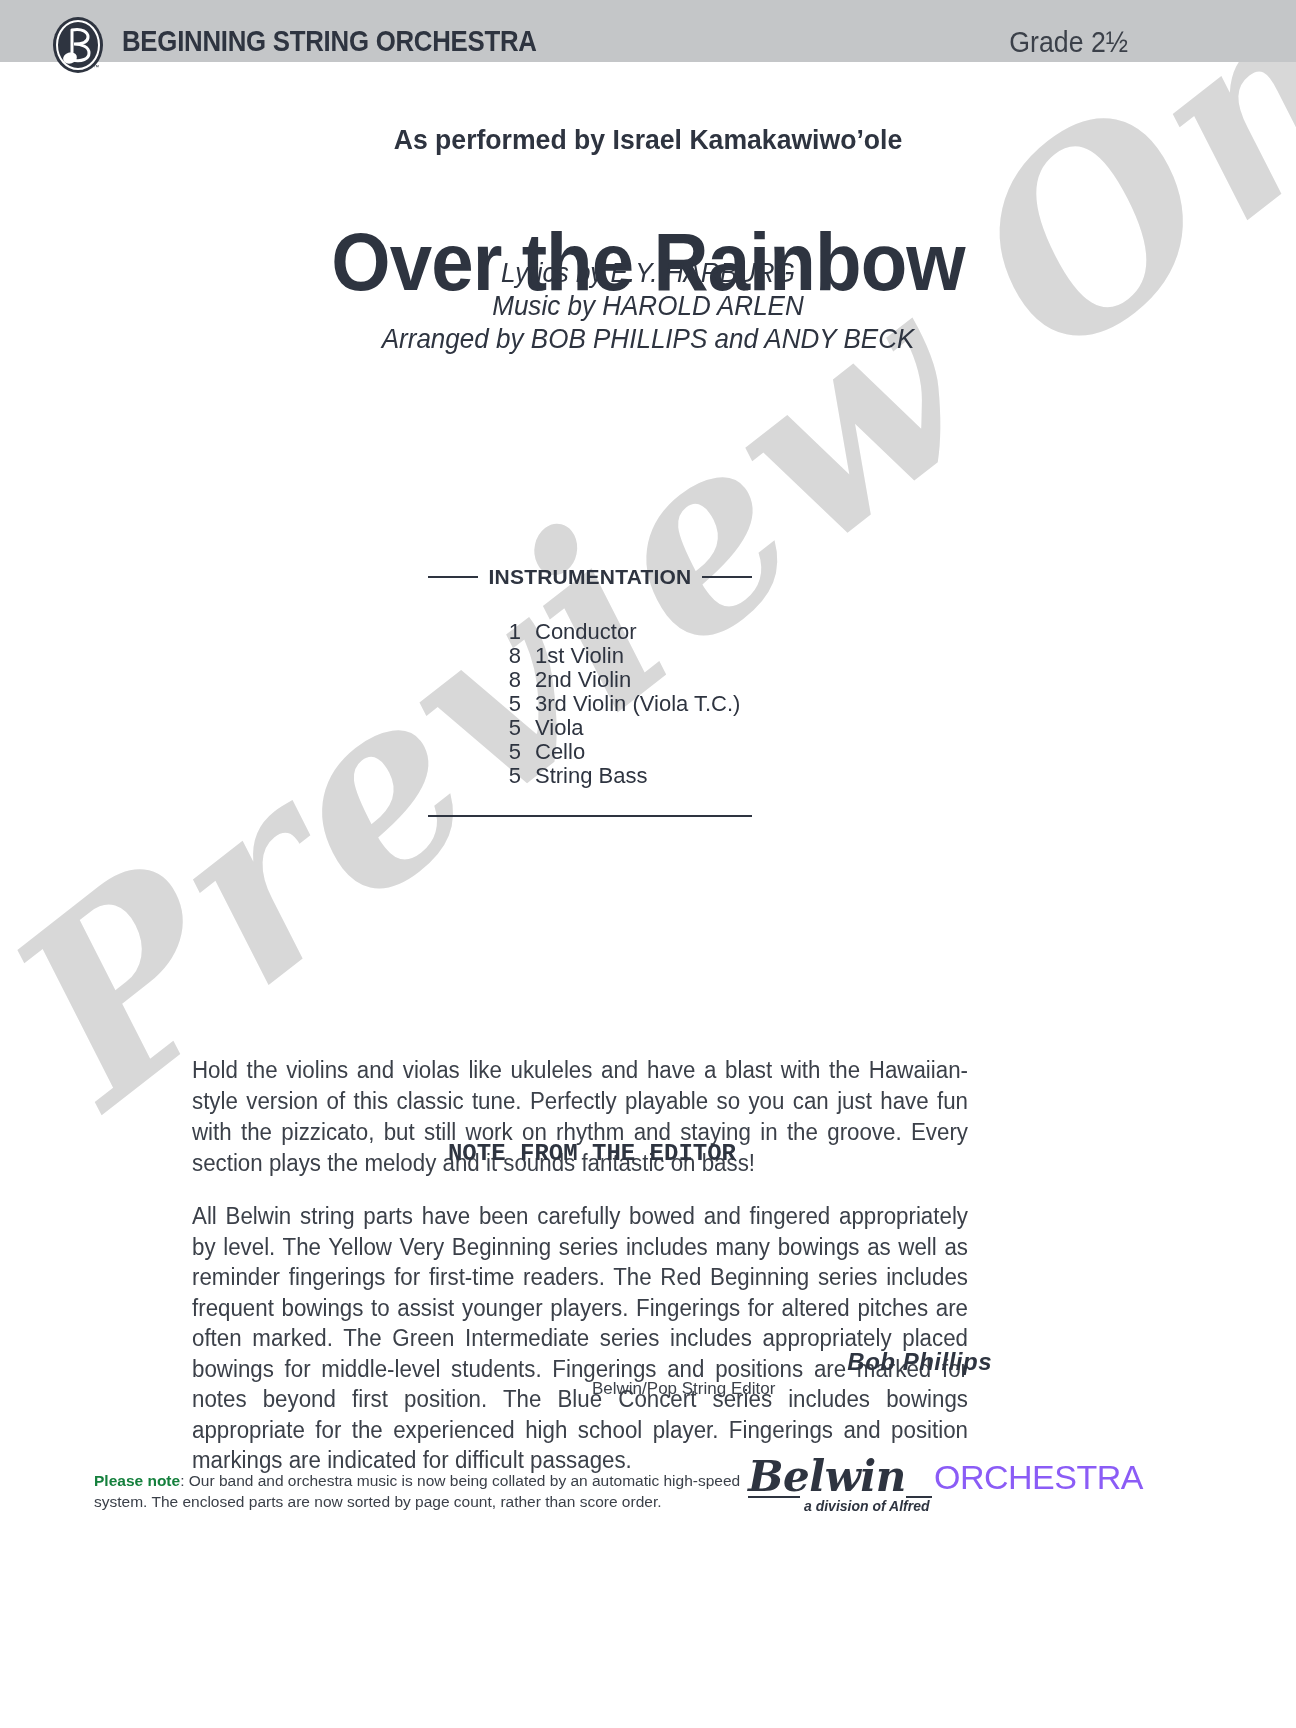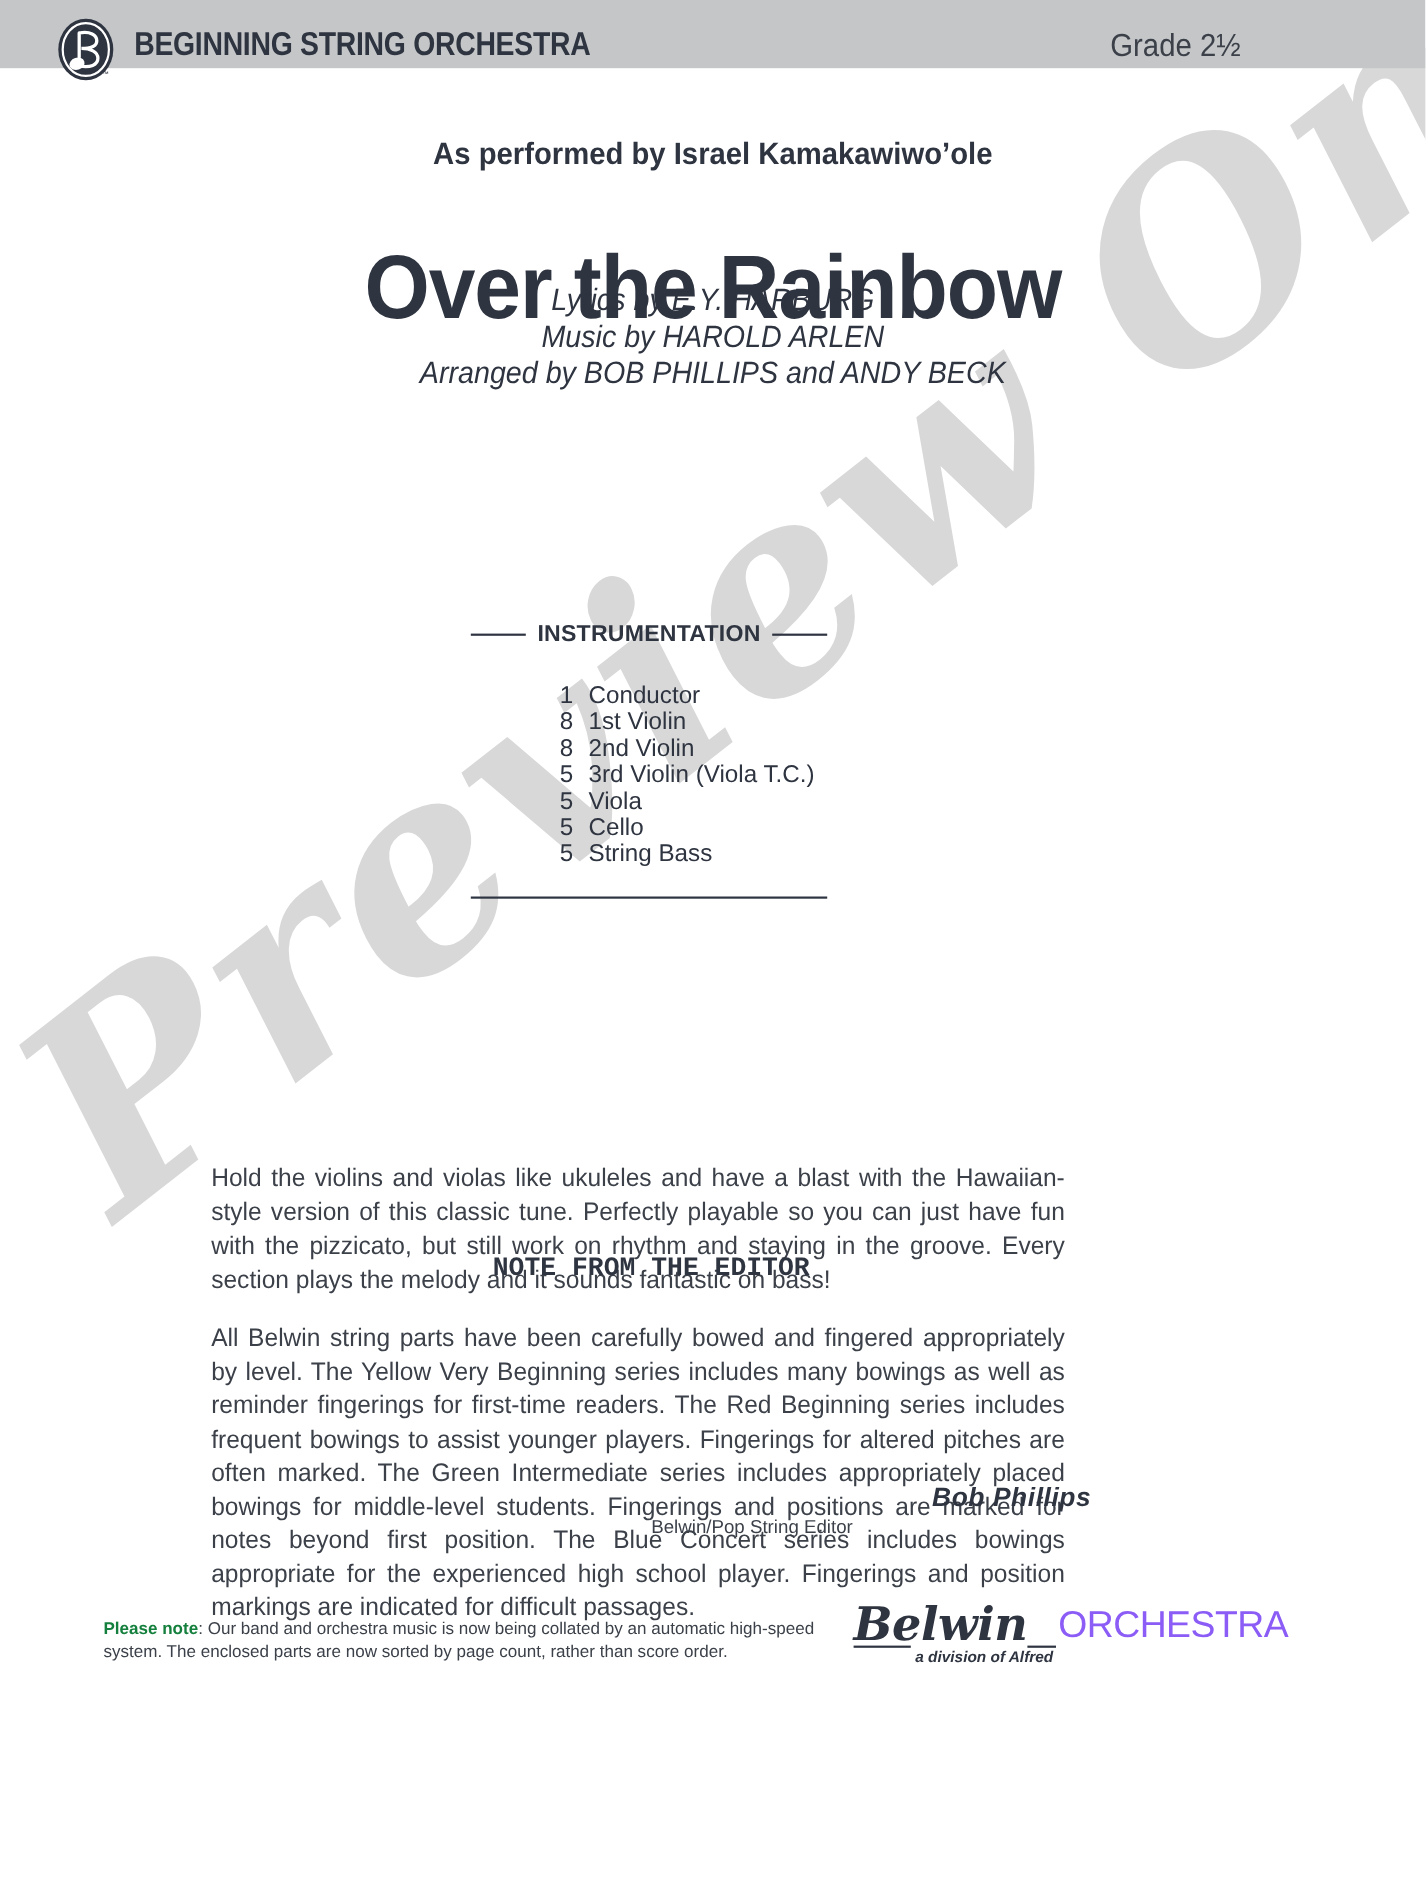--- a/index.html
+++ b/index.html
@@ -260,21 +260,20 @@
     color: #3b4049;
   }
   #footer-note b { font-weight: 700; color: #15803d; }
 
   #belwin-logo {
     position: absolute;
     left: 748px;
     top: 1452px;
     width: 340px;
     height: 62px;
-    margin-left: 28px;
   }
   #belwin-wordmark {
     position: absolute;
     left: 0; top: 0;
     font-family: "DejaVu Serif", serif;
     font-style: italic;
     font-weight: 700;
     font-size: 42px;
     color: #2e3440;
     letter-spacing: -0.5px;

